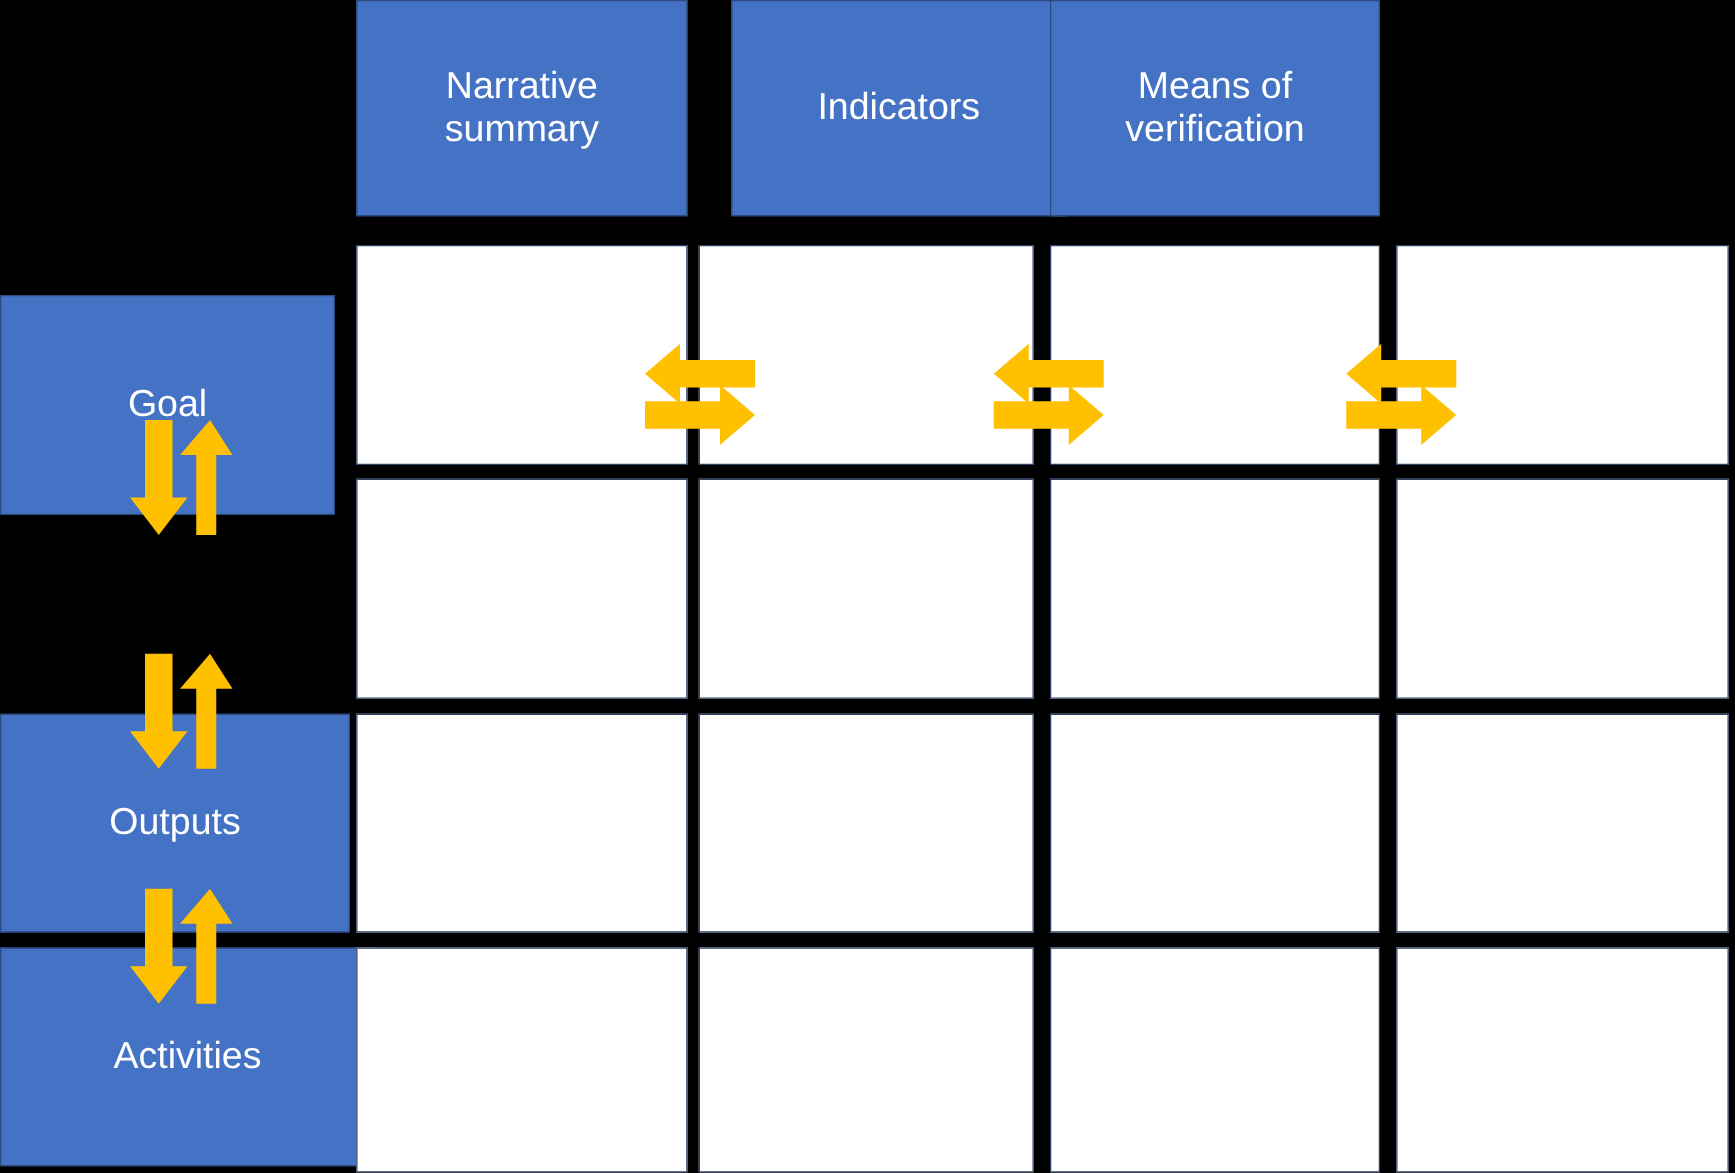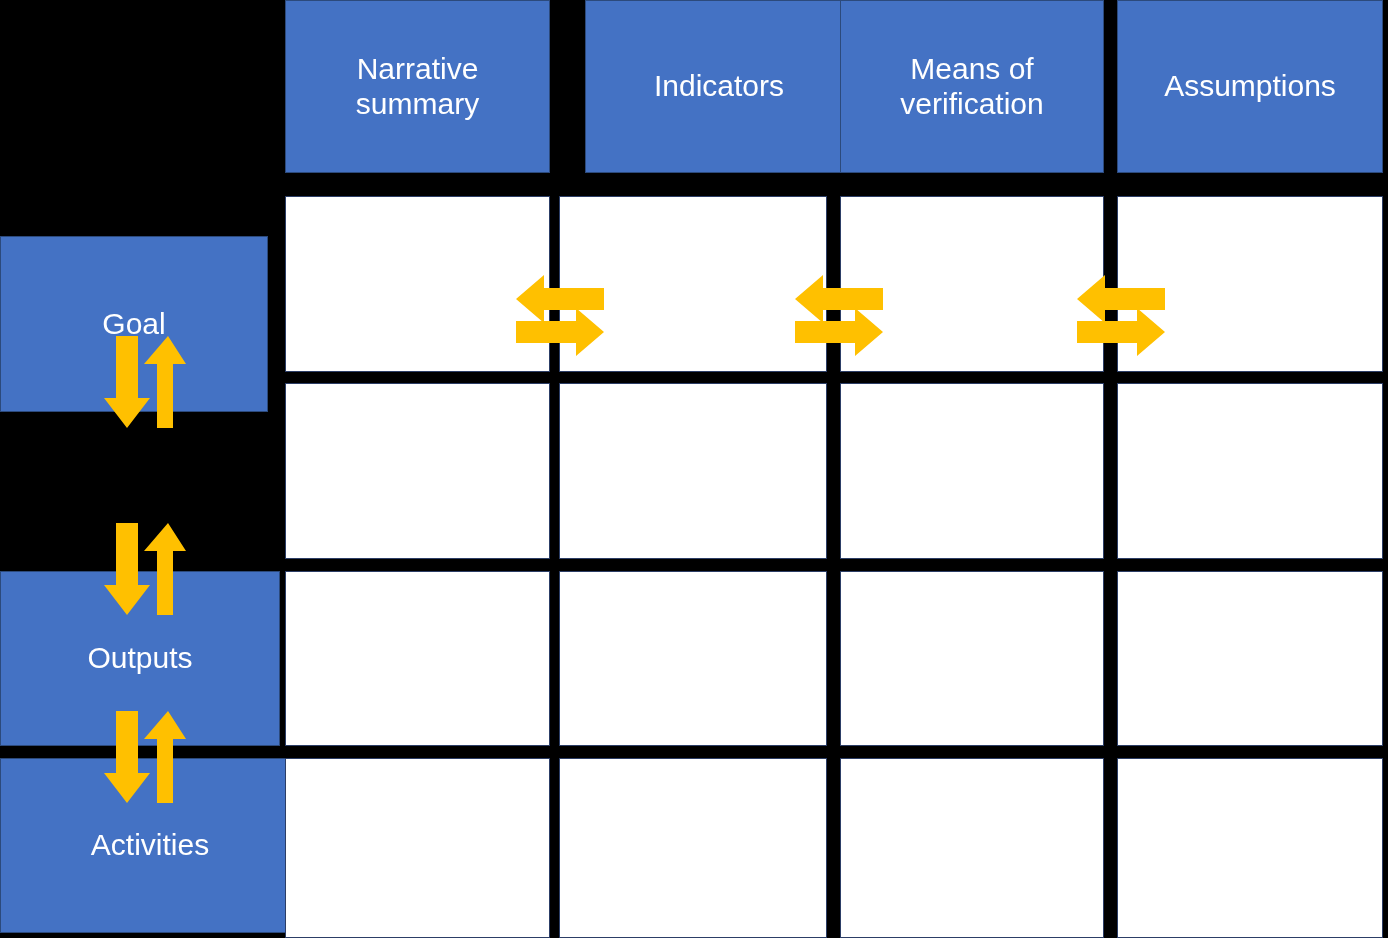--- a/index.html
+++ b/index.html
@@ -56,21 +56,20 @@
 
 <div id="matrix">
 
   <div class="cell" style="left:0px;top:0px;width:268px;height:173px;background:#000000;"></div>
 
   <div class="cell cell-blue header-label" style="left:285px;top:0px;width:265px;height:173px;">Narrative
 summary</div>
   <div class="cell cell-blue header-label" style="left:585px;top:0px;width:268px;height:173px;">Indicators</div>
   <div class="cell cell-blue header-label" style="left:840px;top:0px;width:264px;height:173px;">Means of
 verification</div>
-  <div class="cell cell-blue header-label" style="left:1117px;top:0px;width:266px;height:173px;">Assumptions</div>
 
   <div class="cell cell-blue row-label" style="left:0px;top:196px;width:268px;height:176px;margin-top:40px;">Goal</div>
   <div class="cell cell-blue row-label" style="left:0px;top:571px;width:280px;height:175px;">Outputs</div>
   <div class="cell cell-blue row-label" style="left:0px;top:758px;width:300px;height:175px;">Activities</div>
 
   <div class="cell cell-white" style="left:285px;top:196px;width:265px;height:176px;"></div>
   <div class="cell cell-white" style="left:559px;top:196px;width:268px;height:176px;"></div>
   <div class="cell cell-white" style="left:840px;top:196px;width:264px;height:176px;"></div>
   <div class="cell cell-white" style="left:1117px;top:196px;width:266px;height:176px;"></div>
 

